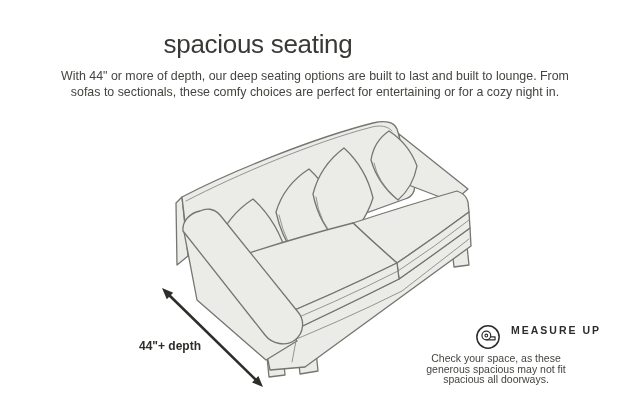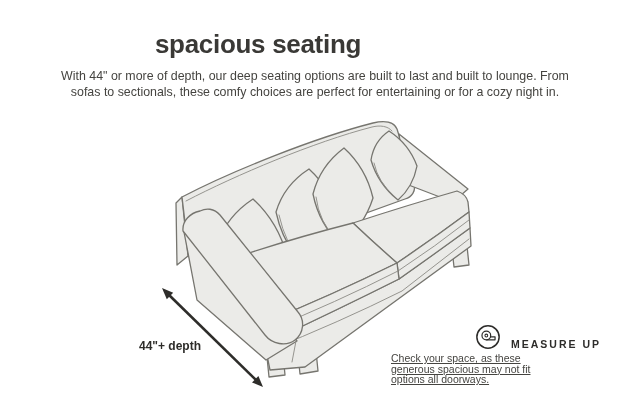--- a/index.html
+++ b/index.html
@@ -2,36 +2,36 @@
 <html><head>
 <meta charset="utf-8">
 <style>
   html,body{margin:0;padding:0;background:#ffffff;}
   .stage{
     position:relative;width:630px;height:420px;overflow:hidden;
     background:#ffffff;font-family:"Liberation Sans", sans-serif;color:#3c3b38;
   }
   .title{
     position:absolute;top:29px;left:0;width:516px;margin:0;
-    text-align:center;font-size:26px;font-weight:700;letter-spacing:-0.3px;color:#3a3936;
+    text-align:center;font-size:26px;font-weight:400;letter-spacing:-0.3px;color:#3a3936;
   }
   .desc{
     position:absolute;top:68px;left:50%;transform:translateX(-50%);
     width:516px;margin:0;text-align:center;font-size:12.4px;line-height:16px;color:#454440;
   }
   .sofa-svg{position:absolute;top:0;left:0;pointer-events:none;}
   .depth-label{
     position:absolute;left:126px;top:339px;width:88px;
     text-align:center;font-size:12px;font-weight:700;color:#2e2d2a;
   }
   .measure{position:absolute;right:29px;top:324px;width:210px;}
-  .m-row{display:flex;align-items:flex-end;justify-content:flex-end;gap:10px;}
+  .m-row{display:flex;align-items:flex-start;justify-content:flex-end;gap:10px;}
   .m-label{font-size:10.5px;font-weight:700;letter-spacing:2px;color:#2d2c2a;white-space:nowrap;}
   .m-icon{display:inline-flex;width:26px;height:26px;}
-  .m-note{margin-top:3px;text-align:left;font-size:10.5px;line-height:10.6px;color:#454440;text-decoration:underline;}
+  .m-note{margin-top:3px;text-align:center;font-size:10.5px;line-height:10.6px;color:#454440;}
   .sofa-line{fill:#ebebe8;stroke:#76756f;stroke-width:1.3;stroke-linejoin:round;}
   .sofa-thin{fill:none;stroke:#8b8a84;stroke-width:0.9;stroke-linecap:round;}
   .ink{fill:#2e2d2a;}
   .ink-line{stroke:#2e2d2a;stroke-width:2.6;fill:none;}
 </style>
 </head>
 <body>
 
 <div class="stage">
 
@@ -104,17 +104,17 @@
           <circle cx="12.2" cy="12.4" r="4.7" fill="none" stroke="#2d2c2a" stroke-width="1.3"></circle>
           <circle cx="12.2" cy="12.4" r="1.5" fill="none" stroke="#2d2c2a" stroke-width="1.1"></circle>
           <path d="M16.7 13.8 L21.6 13.8 L21.6 17 L12.2 17" fill="none" stroke="#2d2c2a" stroke-width="1.3" stroke-linejoin="round"></path>
         </svg>
       </span>
       <span class="m-label">MEASURE UP</span>
     </div>
     <div class="m-note">
       <div>Check your space, as these</div>
       <div>generous spacious may not fit</div>
-      <div>options all doorways.</div>
+      <div>spacious all doorways.</div>
     </div>
   </div>
 
 </div>
 
 </body></html>

